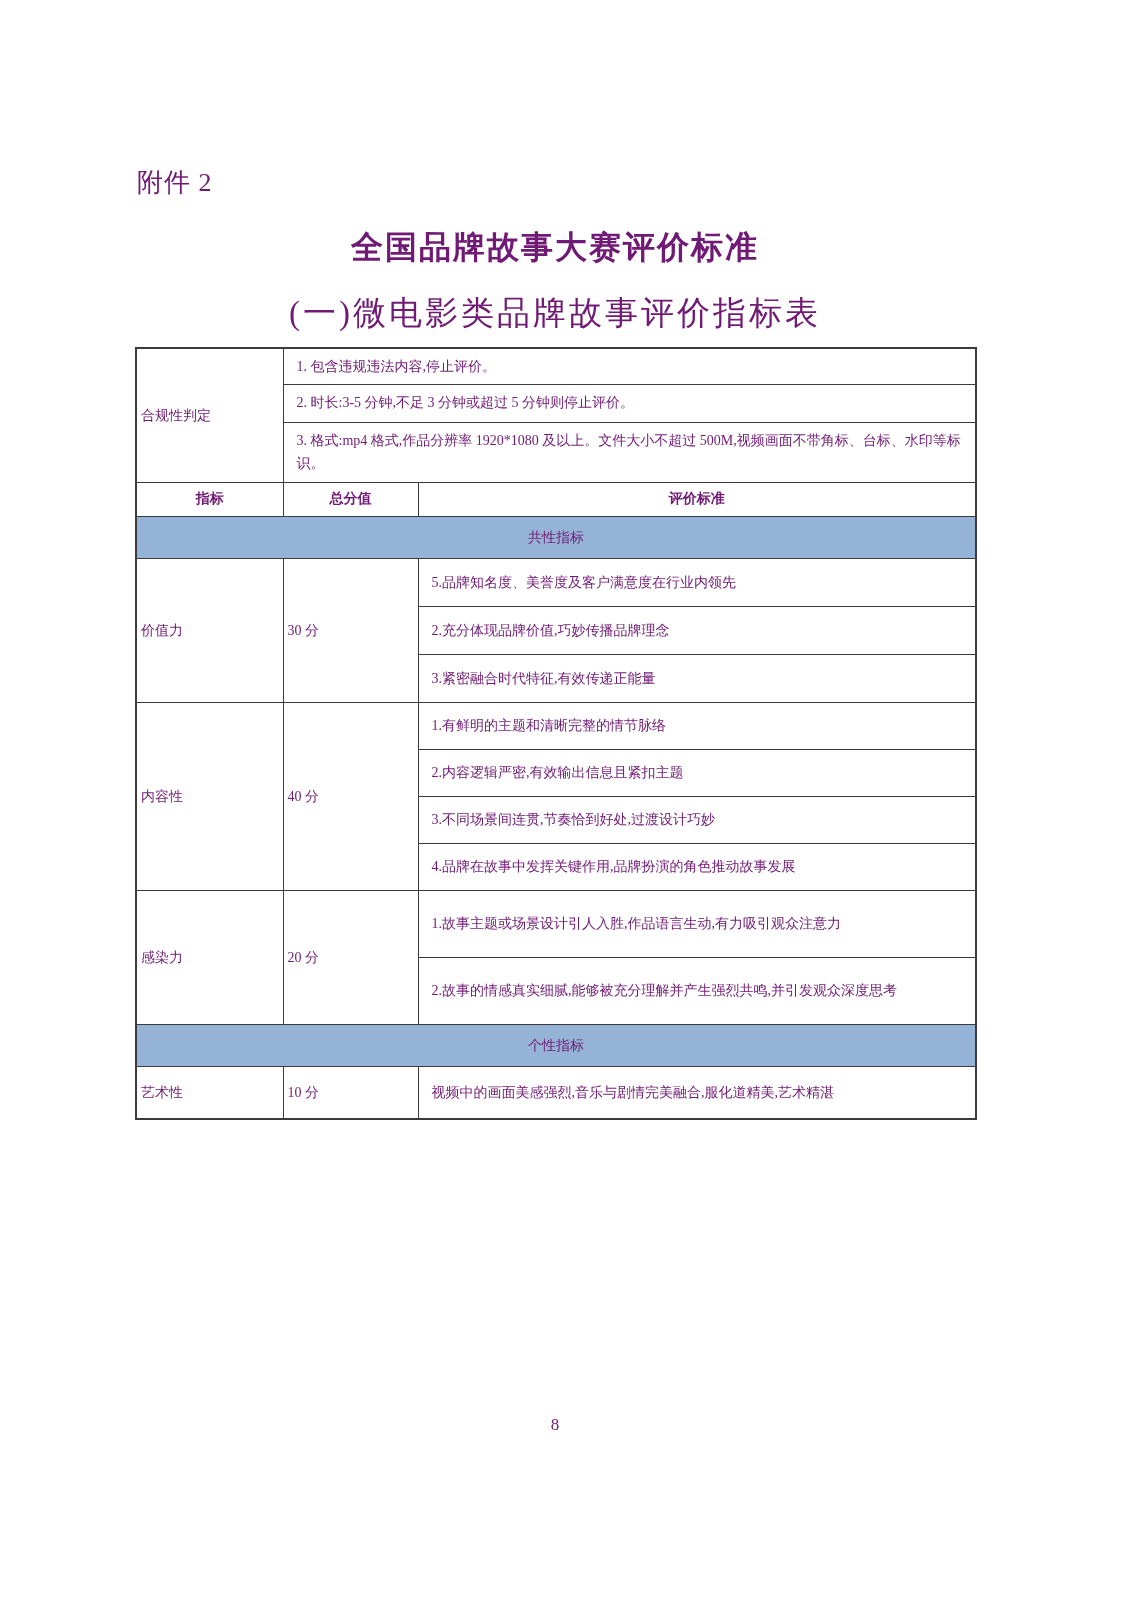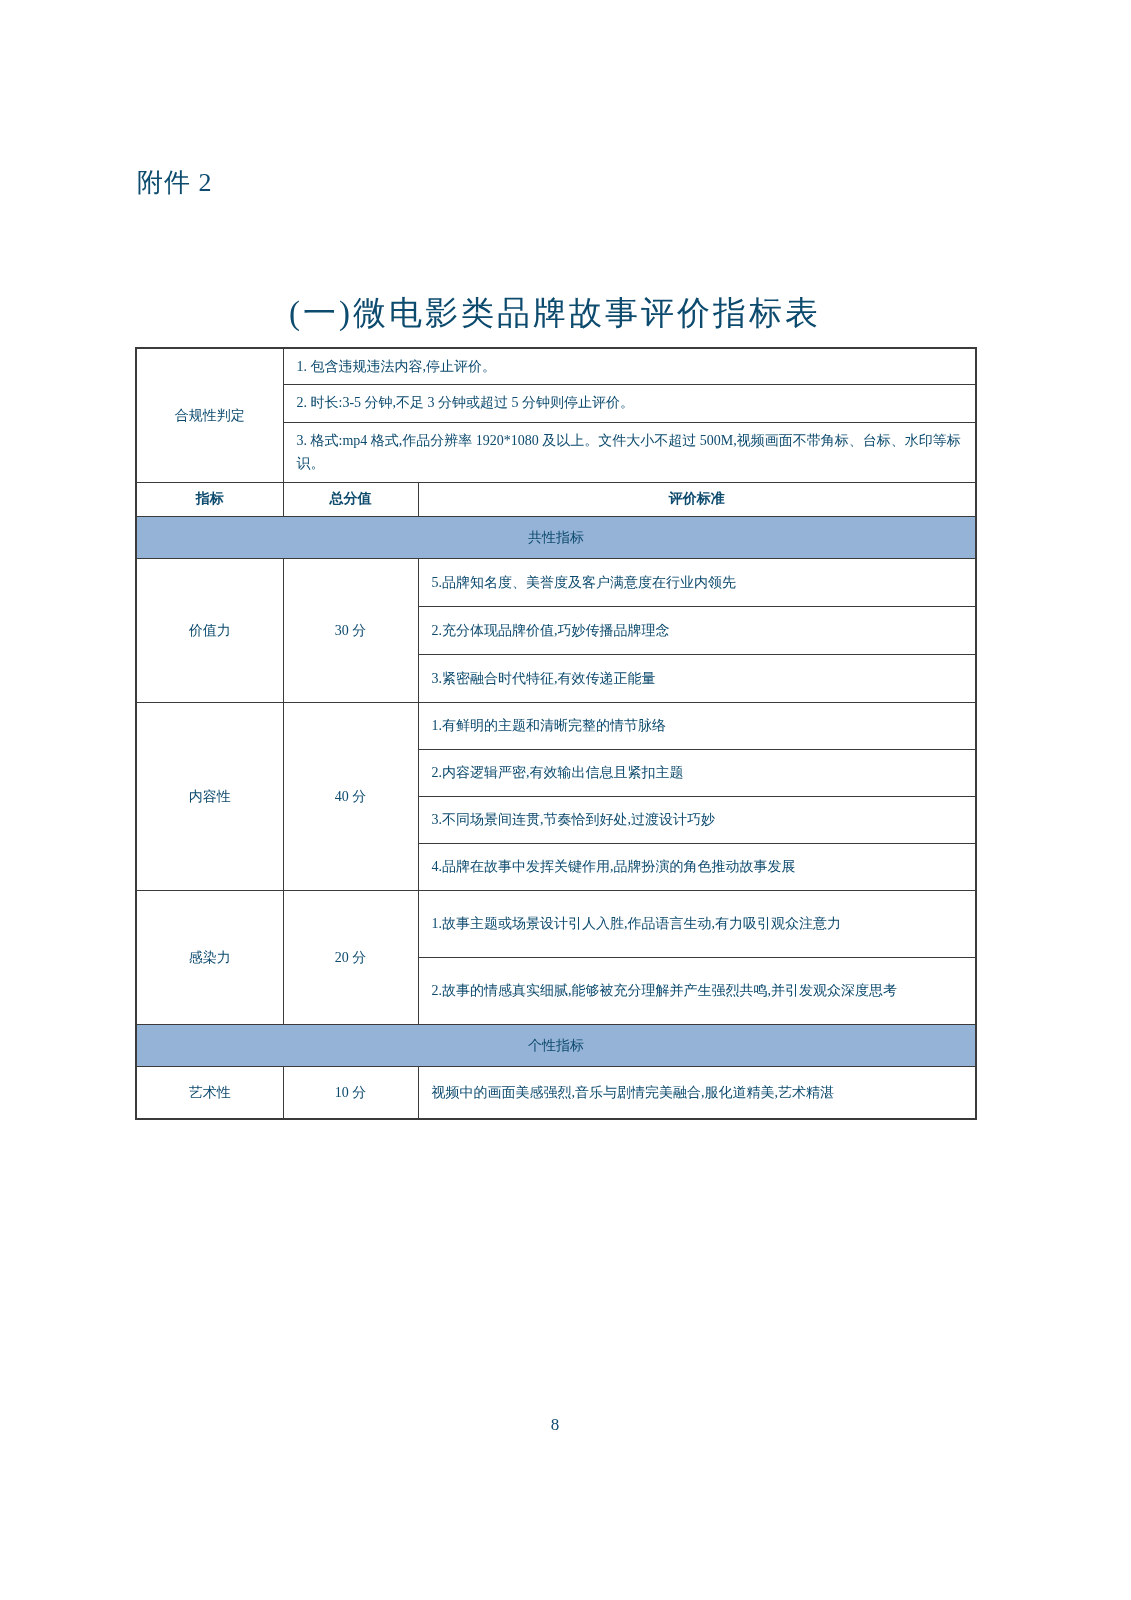--- a/index.html
+++ b/index.html
@@ -2,21 +2,21 @@
 <html lang="zh"><head>
 <meta charset="utf-8">
 <style>
   html, body { margin: 0; padding: 0; background: #ffffff; }
   .page {
     position: relative;
     width: 1131px;
     height: 1600px;
     background: #ffffff;
     font-family: "Liberation Serif", "DejaVu Serif", serif;
-    color: #0c4a6e;
+    color: #701a75;
     overflow: hidden;
   }
   .attachment {
     position: absolute;
     left: 137px;
     top: 165px;
     font-size: 26px;
     letter-spacing: 1px;
   }
   .doc-title {
@@ -50,21 +50,20 @@
   .doc-table td {
     border: 1px solid #3b3b3b;
     font-size: 14px;
     line-height: 1.65;
     padding: 2px 10px;
     vertical-align: middle;
     overflow: hidden;
   }
   .doc-table td.label-cell,
   .doc-table td.score-cell {
-    text-align: center;
     padding: 2px 4px;
   }
   .doc-table td.header-cell {
     text-align: center;
     font-weight: bold;
     padding: 2px 4px;
   }
   .doc-table td.criteria-cell { text-align: left; padding-left: 13px; padding-right: 8px; }
   .doc-table tr.band-row td {
     background: #95B3D7;
@@ -88,20 +87,21 @@
     font-size: 17px;
   }
 </style>
 </head>
 <body>
 
 <div class="page">
 
   <div class="attachment">附件 2</div>
 
+  <div class="doc-title">全国品牌故事大赛评价标准</div>
 
   <div class="doc-subtitle">(一)微电影类品牌故事评价指标表</div>
 
   <table class="doc-table">
     <colgroup>
       <col style="width:147px">
       <col style="width:135px">
       <col style="width:558px">
     </colgroup>
     <tbody>

